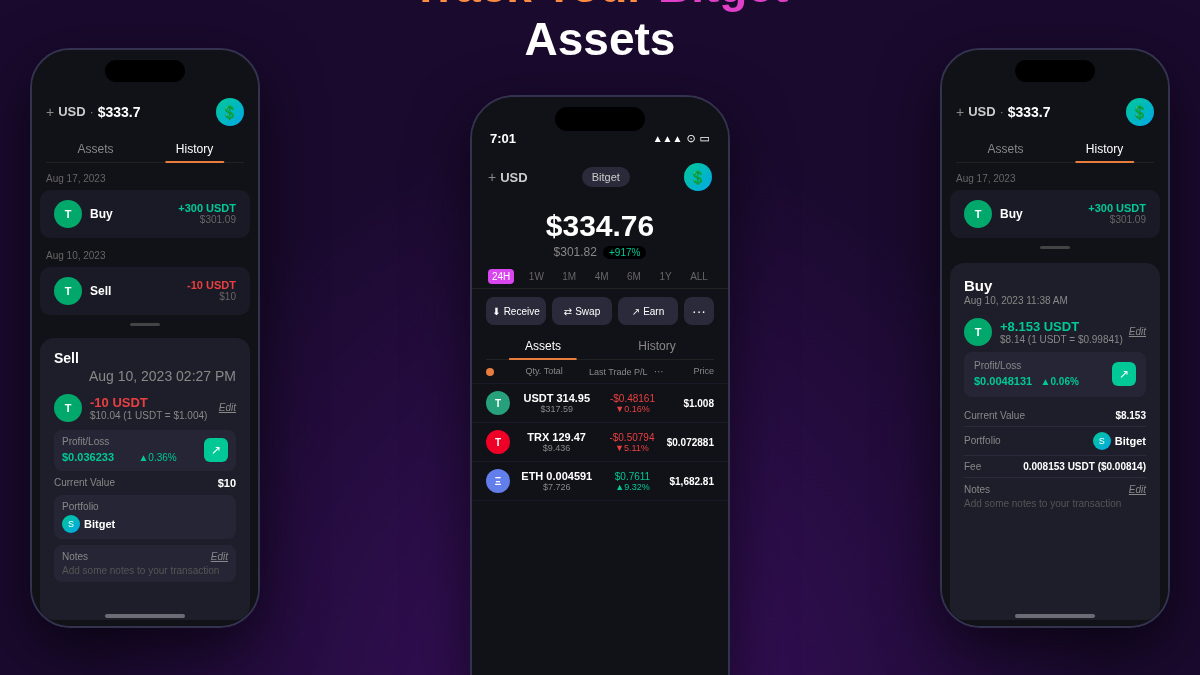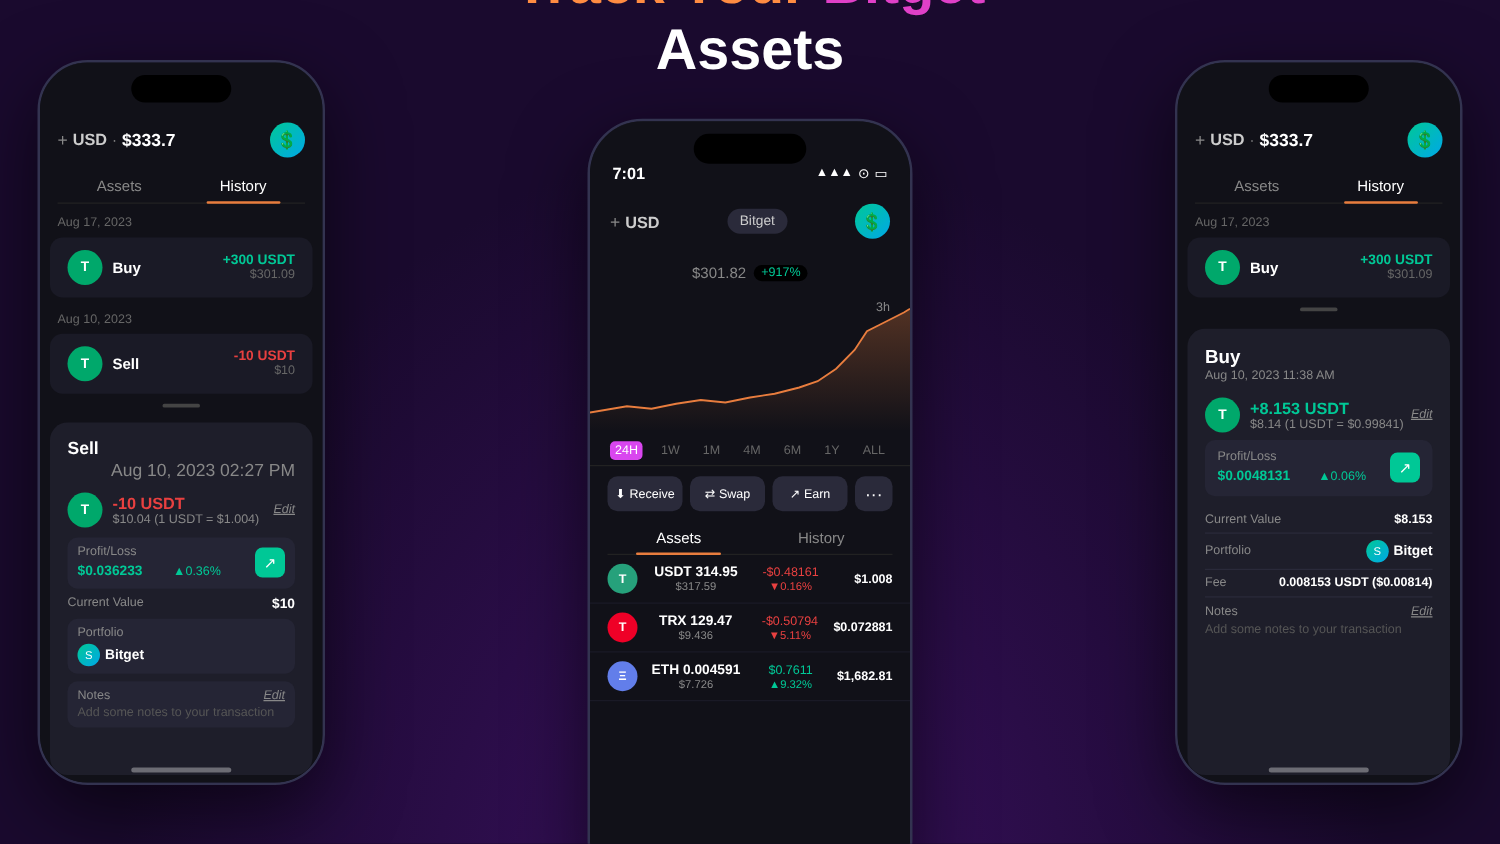--- a/index.html
+++ b/index.html
@@ -860,39 +860,27 @@
         <div class="center-header">
           <div class="header-left">
             <span class="header-plus">+</span>
             <span class="header-currency">USD</span>
           </div>
           <div class="bitget-badge">Bitget</div>
           <div class="header-icon">💲</div>
         </div>
 
         <div class="center-balance">
+          <div class="balance-amount">$334.76</div>
           <div class="balance-sub">
             <span class="balance-fiat">$301.82</span>
             <span class="balance-pct">+917%</span>
           </div>
         </div>
 
-        <div class="chart-area">
-          <span class="chart-time">3h</span>
-          <svg class="chart-svg" viewBox="0 0 260 110" preserveAspectRatio="none">
-            <defs>
-              <linearGradient id="chartGrad" x1="0%" y1="0%" x2="0%" y2="100%">
-                <stop offset="0%" style="stop-color:#e87d3e;stop-opacity:0.3"></stop>
-                <stop offset="100%" style="stop-color:#e87d3e;stop-opacity:0"></stop>
-              </linearGradient>
-            </defs>
-            <path d="M 0 95 L 30 90 L 50 92 L 70 88 L 90 85 L 110 87 L 130 83 L 150 80 L 170 75 L 185 70 L 200 60 L 215 45 L 225 30 L 235 25 L 245 20 L 255 15 L 260 12" fill="none" stroke="#e87d3e" stroke-width="1.5"></path>
-            <path d="M 0 95 L 30 90 L 50 92 L 70 88 L 90 85 L 110 87 L 130 83 L 150 80 L 170 75 L 185 70 L 200 60 L 215 45 L 225 30 L 235 25 L 245 20 L 255 15 L 260 12 L 260 110 L 0 110 Z" fill="url(#chartGrad)"></path>
-          </svg>
-        </div>
 
         <div class="time-tabs">
           <span class="time-tab active">24H</span>
           <span class="time-tab">1W</span>
           <span class="time-tab">1M</span>
           <span class="time-tab">4M</span>
           <span class="time-tab">6M</span>
           <span class="time-tab">1Y</span>
           <span class="time-tab">ALL</span>
         </div>
@@ -912,20 +900,29 @@
           </div>
           <div class="action-btn-more">···</div>
         </div>
 
         <div class="center-tab-bar">
           <div class="center-tab active">Assets</div>
           <div class="center-tab">History</div>
         </div>
 
         <div class="assets-table">
+          <div class="table-header">
+            <div class="th-dot"></div>
+            <div class="th-col1">Qty. Total</div>
+            <div class="th-col2">
+              <span>Last Trade P/L</span>
+              <span class="th-dots">···</span>
+            </div>
+            <div class="th-col3">Price</div>
+          </div>
 
           <div class="asset-row">
             <div class="asset-icon" style="background:#26a17b;">T</div>
             <div class="asset-name-col">
               <div class="asset-name">USDT 314.95</div>
               <div class="asset-qty">$317.59</div>
             </div>
             <div class="asset-pnl-col">
               <div class="asset-pnl-neg">-$0.48161</div>
               <div class="asset-pnl-pct-neg">▼0.16%</div>
@@ -1017,21 +1014,21 @@
               <div class="detail-sub">$8.14 (1 USDT = $0.99841)</div>
             </div>
           </div>
           <span class="edit-link">Edit</span>
         </div>
 
         <div class="right-pnl-section">
           <div>
             <div class="row-label">Profit/Loss</div>
             <span class="pnl-value">$0.0048131</span>
-            <span class="pnl-pct" style="margin-left:18px;">▲0.06%</span>
+            <span class="pnl-pct" style="margin-left:4px;font-weight:bold;">▲0.06%</span>
           </div>
           <div class="pnl-arrow">↗</div>
         </div>
 
         <div class="right-cv-row">
           <span class="row-label">Current Value</span>
           <span class="row-value">$8.153</span>
         </div>
 
         <div class="right-portfolio-row">

